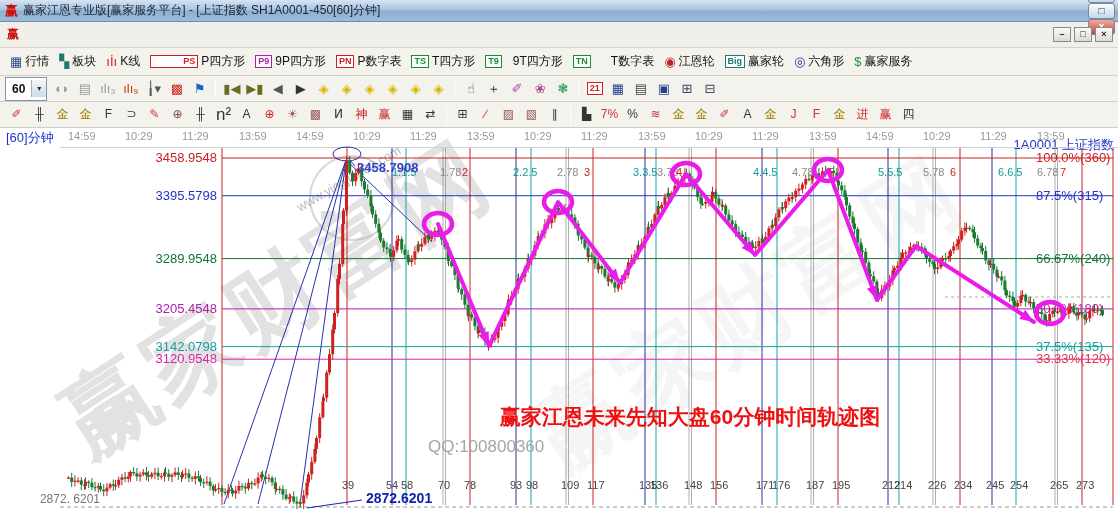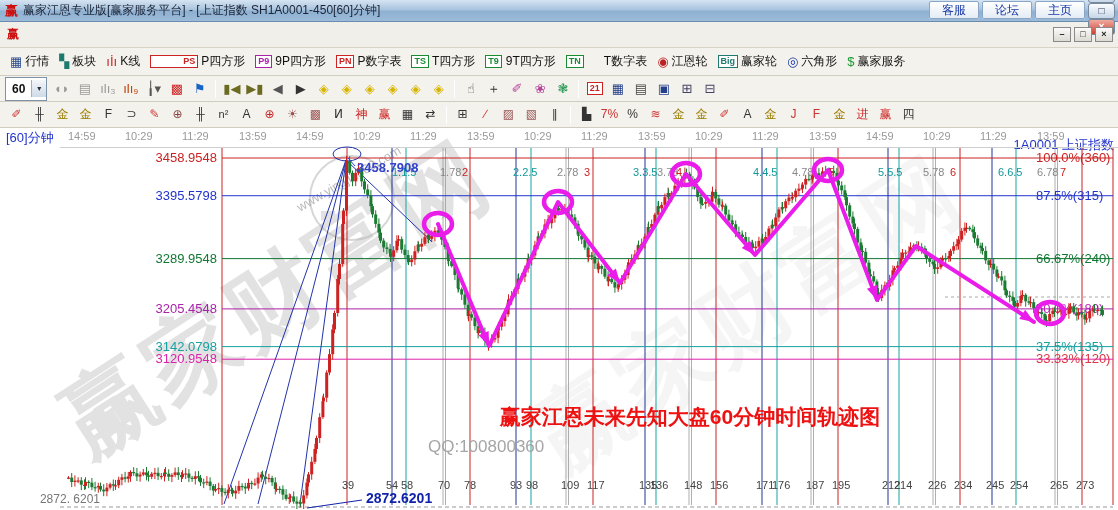--- a/index.html
+++ b/index.html
@@ -43,21 +43,20 @@
   #chart{position:relative;height:382px;background:#fff}
   svg text{font-family:"Liberation Sans","DejaVu Sans",sans-serif}
 </style>
 </head>
 <body>
 
 <div id="titlebar">
   <span class="tb-logo">赢</span>
   <span class="tb-title">赢家江恩专业版[赢家服务平台] - [上证指数  SH1A0001-450[60]分钟]</span>
   <span class="spacer"></span>
-  <span id="quick-buttons"><span class="qbtn">客服</span><span class="qbtn">论坛</span><span class="qbtn">主页</span></span>
   <span id="win-buttons">
       <span class="winbtn">–</span>
       <span class="winbtn">□</span>
       <span class="winbtn close">×</span>
     </span>
 </div>
 
 <div id="menubar">
   <span class="menu-logo">赢</span>
   <span class="spacer"></span>
@@ -91,21 +90,21 @@
     </span>
     <span class="t1item">
       <span class="codebox" style="color: rgb(204, 34, 34); border-color: rgb(204, 34, 34); margin-right: 3px;">PN</span>
       <span class="t1label">P数字表</span>
     </span>
     <span class="t1item">
       <span class="codebox" style="color: rgb(26, 138, 51); border-color: rgb(26, 138, 51); margin-right: 3px;">TS</span>
       <span class="t1label">T四方形</span>
     </span>
     <span class="t1item">
-      <span class="codebox" style="color: rgb(26, 138, 51); border-color: rgb(26, 138, 51); margin-right: 4px;">T9</span>
+      <span class="codebox" style="color: rgb(26, 138, 51); border-color: rgb(26, 138, 51); margin-right: 11px;">T9</span>
       <span class="t1label">9T四方形</span>
     </span>
     <span class="t1item">
       <span class="codebox" style="color: rgb(26, 138, 51); border-color: rgb(26, 138, 51); margin-right: 20px;">TN</span>
       <span class="t1label">T数字表</span>
     </span>
     <span class="t1item">
       <span class="t1icon" style="color: rgb(187, 34, 34);">◉</span>
       <span class="t1label">江恩轮</span>
     </span>
@@ -168,21 +167,21 @@
 <div id="toolbar3" class="toolbar">
     <span class="icnbtn" style="color: rgb(204, 51, 51); font-size: 12px;">✐</span>
     <span class="icnbtn" style="color: rgb(51, 51, 51); font-size: 12px;">╫</span>
     <span class="icnbtn" style="color: rgb(154, 125, 0); font-size: 12px;">金</span>
     <span class="icnbtn" style="color: rgb(154, 125, 0); font-size: 12px;">金</span>
     <span class="icnbtn" style="color: rgb(51, 51, 51); font-size: 12px;">F</span>
     <span class="icnbtn" style="color: rgb(51, 51, 51); font-size: 12px;">⊃</span>
     <span class="icnbtn" style="color: rgb(204, 51, 51); font-size: 12px;">✎</span>
     <span class="icnbtn" style="color: rgb(136, 68, 68); font-size: 12px;">⊕</span>
     <span class="icnbtn" style="color: rgb(51, 51, 51); font-size: 12px;">╫</span>
-    <span class="icnbtn" style="color: rgb(51, 51, 51); font-size: 11px; text-align: right;">n²</span>
+    <span class="icnbtn" style="color: rgb(51, 51, 51); font-size: 17px; text-align: right;">n²</span>
     <span class="icnbtn" style="color: rgb(51, 51, 51); font-size: 12px;">A</span>
     <span class="icnbtn" style="color: rgb(204, 34, 34); font-size: 12px;">⊕</span>
     <span class="icnbtn" style="color: rgb(153, 85, 85); font-size: 12px;">☀</span>
     <span class="icnbtn" style="color: rgb(153, 85, 85); font-size: 12px;">▩</span>
     <span class="icnbtn" style="color: rgb(51, 51, 51); font-size: 12px;">Ͷ</span>
     <span class="icnbtn" style="color: rgb(204, 34, 34); font-size: 12px;">神</span>
     <span class="icnbtn" style="color: rgb(204, 34, 34); font-size: 12px;">赢</span>
     <span class="icnbtn" style="color: rgb(51, 51, 51); font-size: 12px;">▦</span>
     <span class="icnbtn" style="color: rgb(51, 51, 51); font-size: 12px;">⇄</span>
     <span class="sep"></span>

